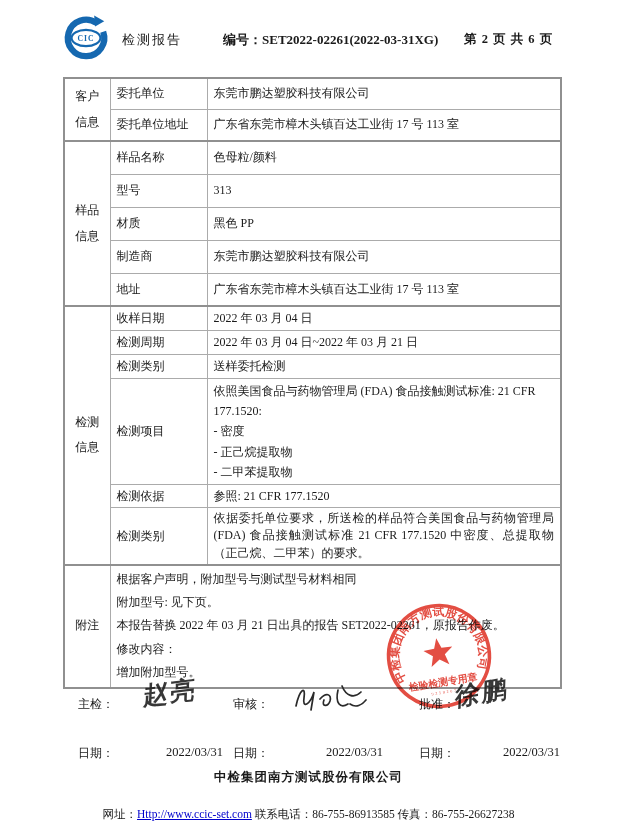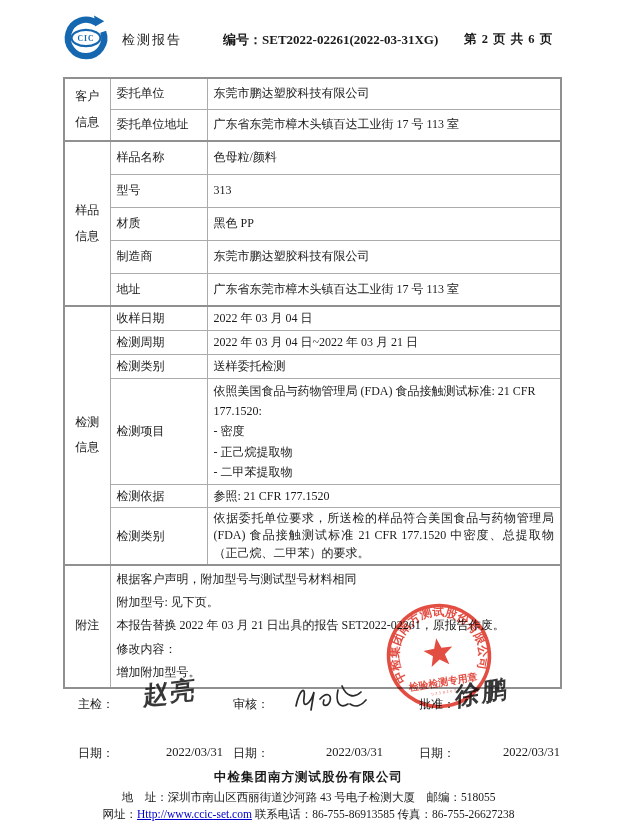--- a/index.html
+++ b/index.html
@@ -171,16 +171,15 @@
     <path id="ringArc" d="M 17.7 75.4 A 45 45 0 1 1 102.3 75.4" fill="none"></path>
     <text font-size="13.2" font-weight="bold" fill="#e03a2e">
       <textPath href="#ringArc" startOffset="50%" text-anchor="middle">中检集团南方测试股份有限公司</textPath>
     </text>
     <polygon fill="#e03a2e" points="60,40 64.1,51.3 76.2,51.75 66.7,59.2 70,70.75 60,64 50,70.75 53.3,59.2 43.8,51.75 55.9,51.3"></polygon>
     <text x="60" y="93" text-anchor="middle" font-size="11" font-weight="bold" fill="#e03a2e">检验检测专用章</text>
     <text x="60" y="102" text-anchor="middle" font-size="4.5" letter-spacing="2" fill="#e03a2e">9258207</text>
   </svg>
 
   <div class="ft-company">中检集团南方测试股份有限公司</div>
-  <div class="ft-line ft-addr"><span>地　址：</span><span>深圳市南山区西丽街道沙河路 43 号电子检测大厦</span><span>　邮编：</span><span>518055</span></div>
   <div class="ft-line ft-web"><span>网址：</span><a class="ft-link">Http://www.ccic-set.com</a><span> 联系电话：</span><span>86-755-86913585</span><span> 传真：</span><span>86-755-26627238</span></div>
 
 </div>
 
 </body></html>

